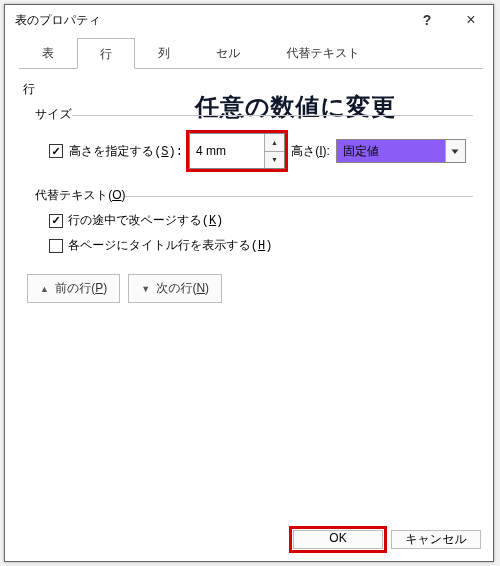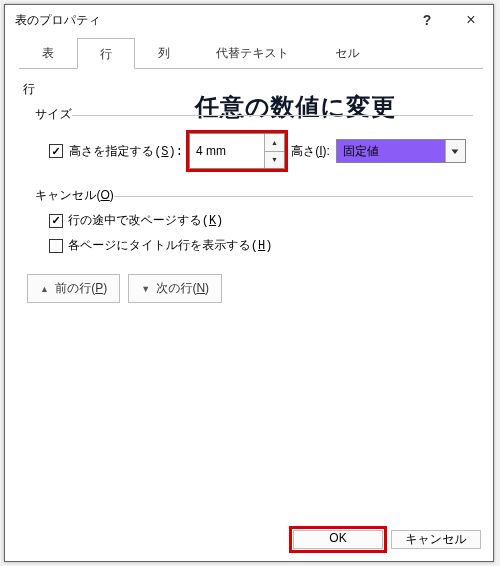--- a/index.html
+++ b/index.html
@@ -235,22 +235,22 @@
   <div class="titlebar">
     <div class="title">表のプロパティ</div>
     <div class="tbtn help">?</div>
     <div class="tbtn close">×</div>
   </div>
 
   <div class="tabs-row">
     <div class="tab">表</div>
     <div class="tab active">行</div>
     <div class="tab">列</div>
+    <div class="tab">セル</div>
     <div class="tab">代替テキスト</div>
-    <div class="tab">セル</div>
   </div>
 
   <div class="annotation">任意の数値に変更</div>
 
   <div class="content">
     <div class="section-heading">行</div>
 
     <div class="groupbox">
       <div class="legend-row">
         <span class="legend-label">サイズ</span>
@@ -276,21 +276,21 @@
           <div class="select-btn">
             <span style="transform:scaleX(1.5)">▼</span>
           </div>
         </div>
       </div>
     </div>
 
     <div class="groupbox" style="margin-top:12px;">
       <div class="legend-row">
         <span class="legend-label">
-          <span>キャンセル(</span><span class="u">O</span><span>)</span>
+          <span>代替テキスト(</span><span class="u">O</span><span>)</span>
         </span>
         <span class="legend-line"></span>
       </div>
       <div class="option-item">
         <span class="checkbox checked"></span>
         <label class="chk-label">
           <span>行の途中で改ページする(</span><span class="u">K</span><span>)</span>
         </label>
       </div>
       <div class="option-item">

